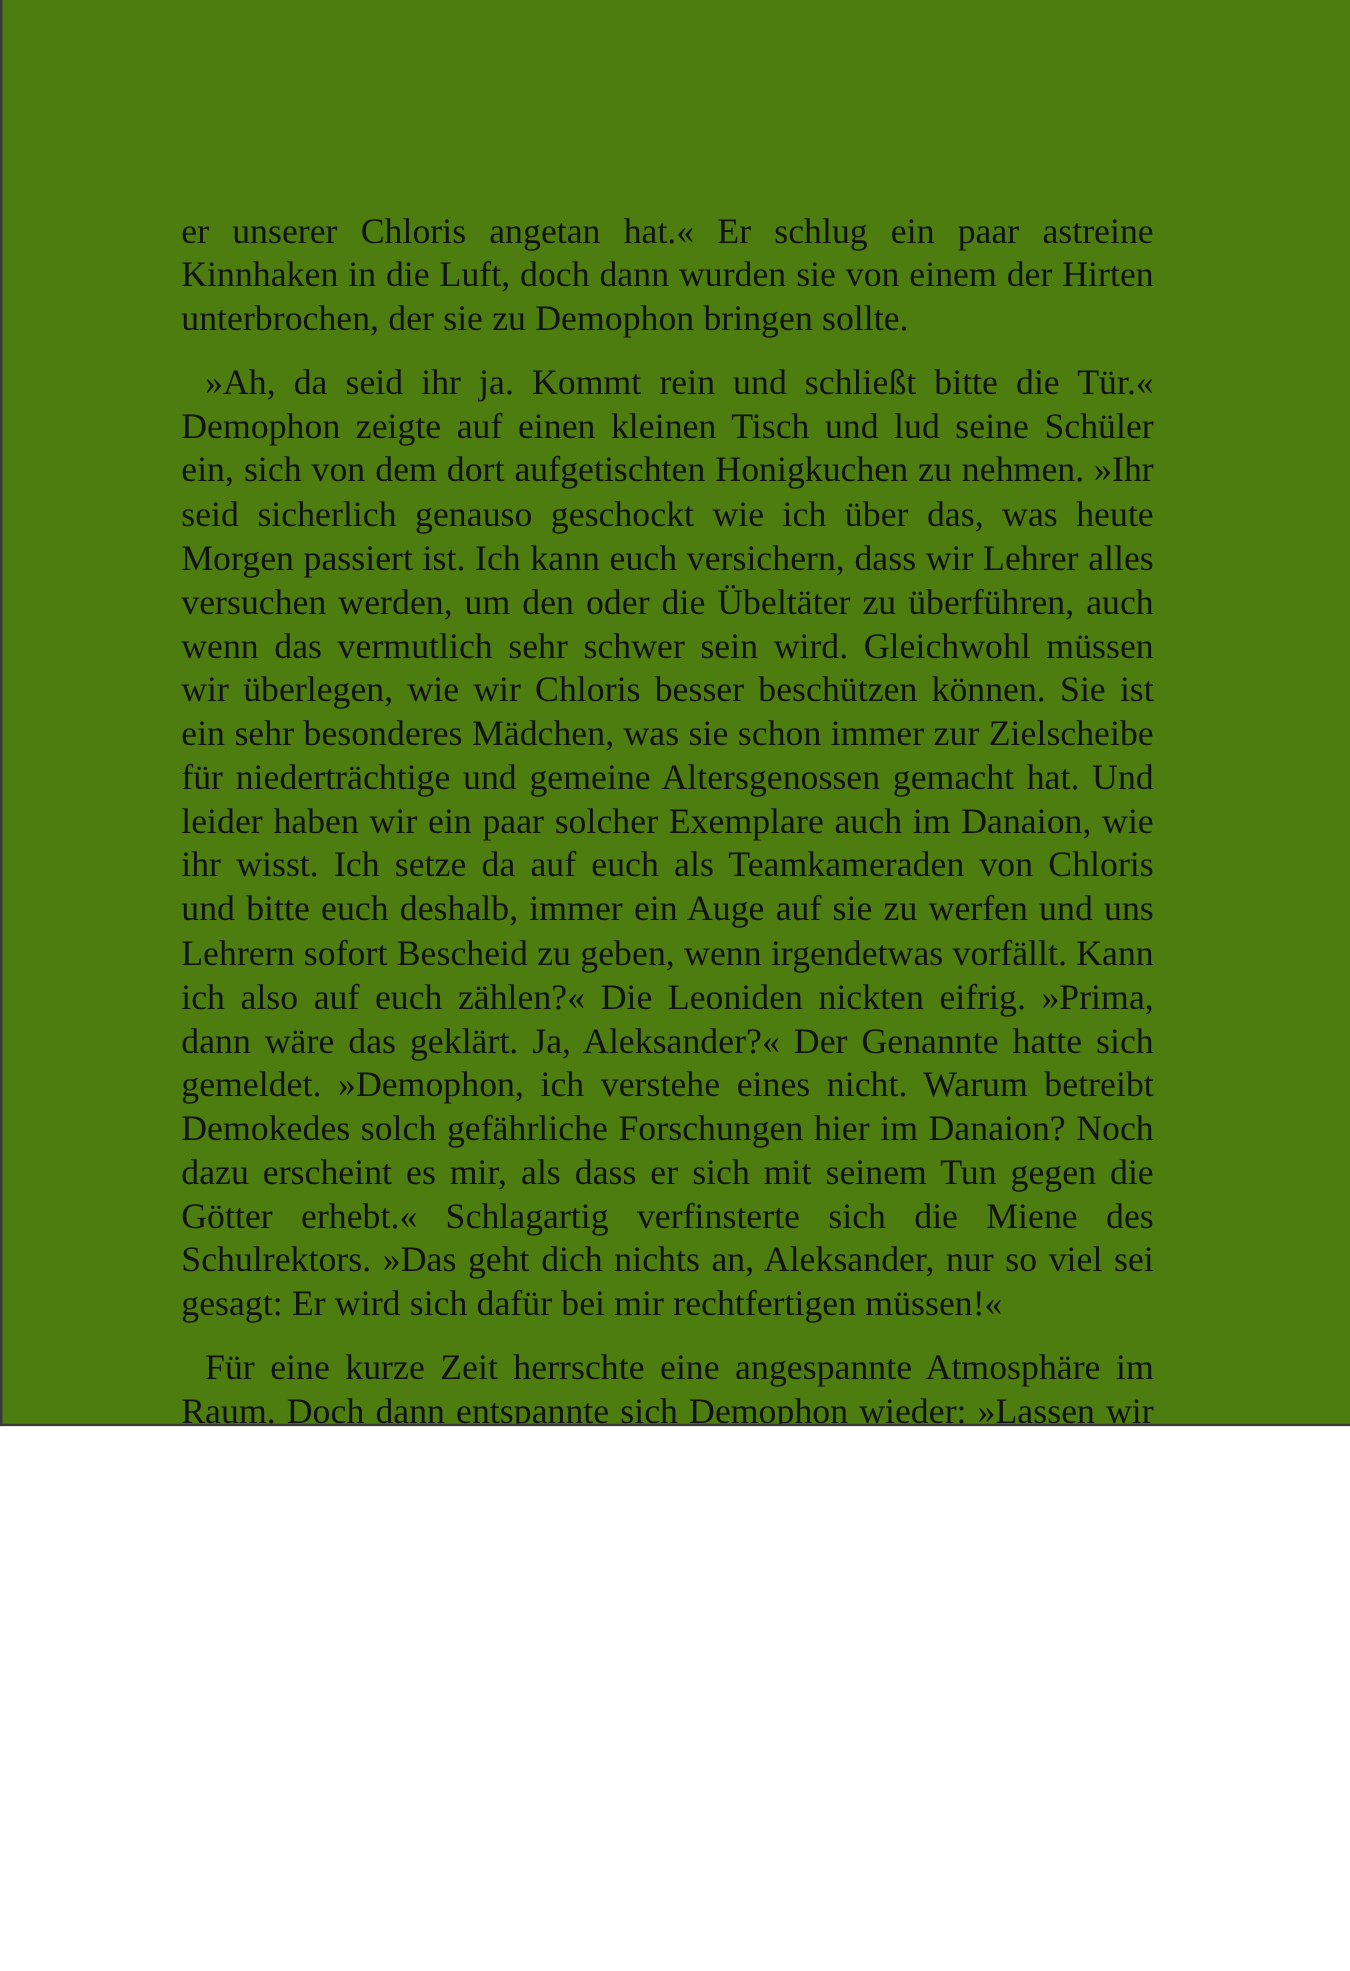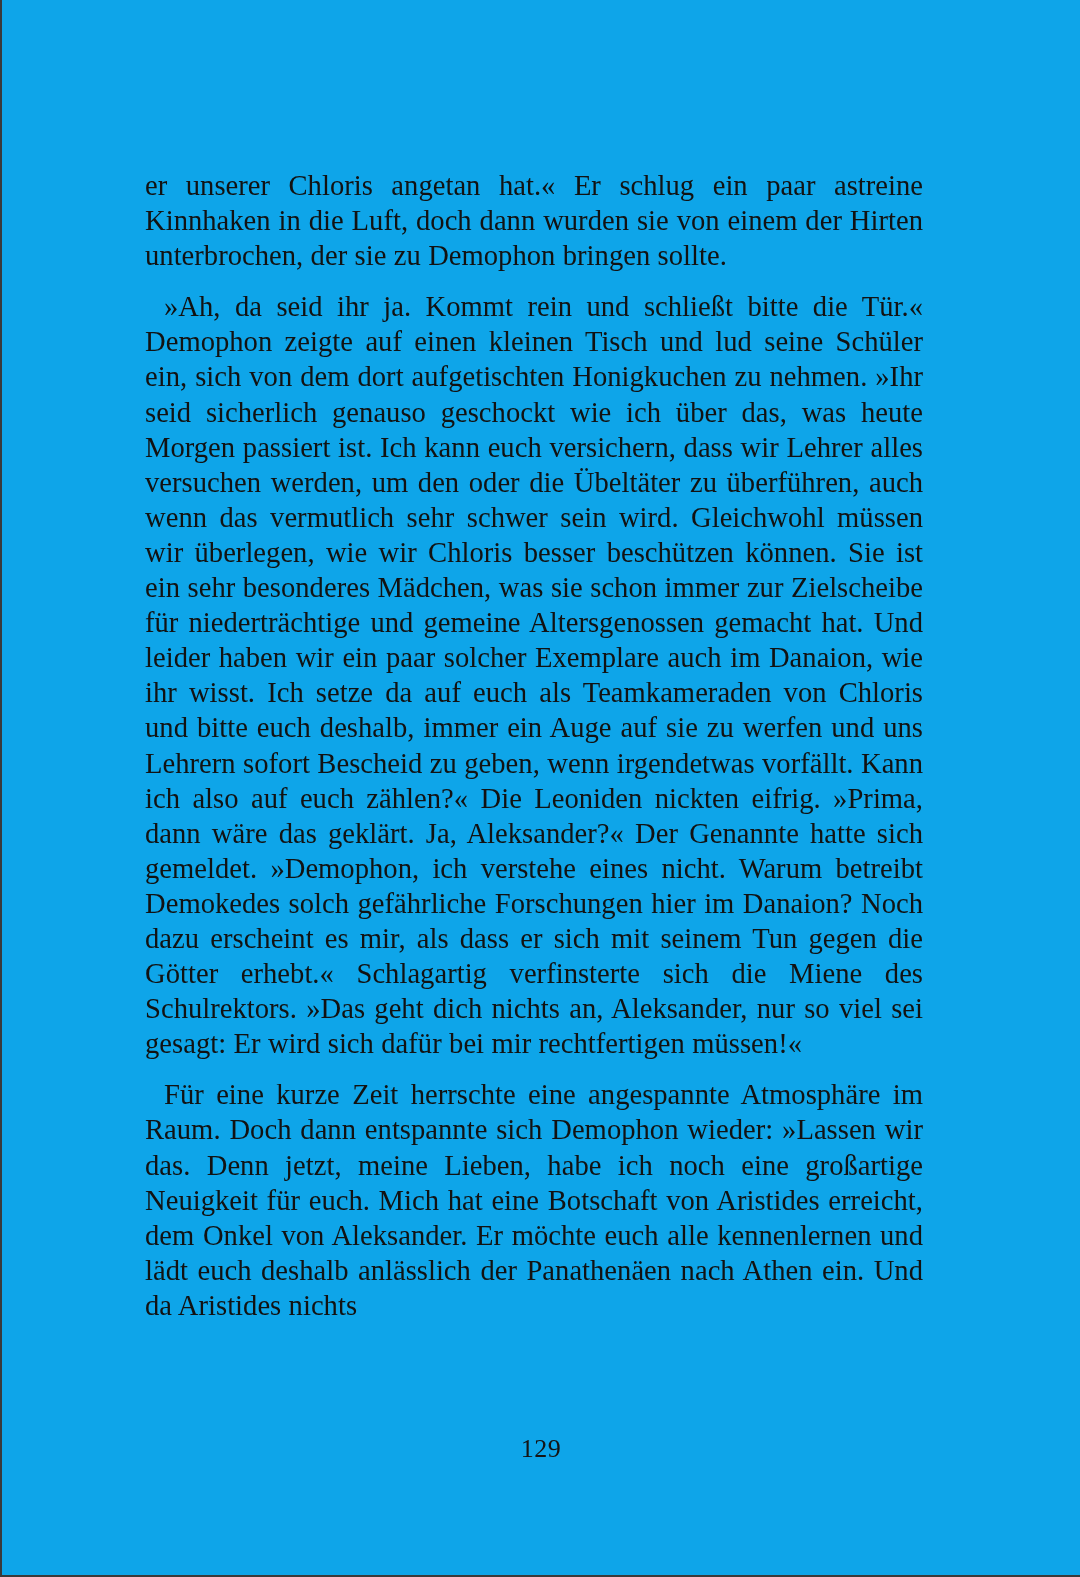--- a/index.html
+++ b/index.html
@@ -6,22 +6,22 @@
     margin: 0;
     padding: 0;
     background: #ffffff;
   }
   body {
     font-family: "Liberation Serif", "DejaVu Serif", serif;
   }
   .page {
     position: relative;
     width: 1080px;
-    height: 1577px;
-    background: #0ea5e9;
+    height: 1141px;
+    background: #4d7c0f;
     box-sizing: border-box;
     border-left: 2px solid #3a3a3a;
     border-bottom: 2px solid #3a3a3a;
     overflow: hidden;
   }
   .text-block {
     position: absolute;
     left: 143px;
     top: 168px;
     width: 778px;

